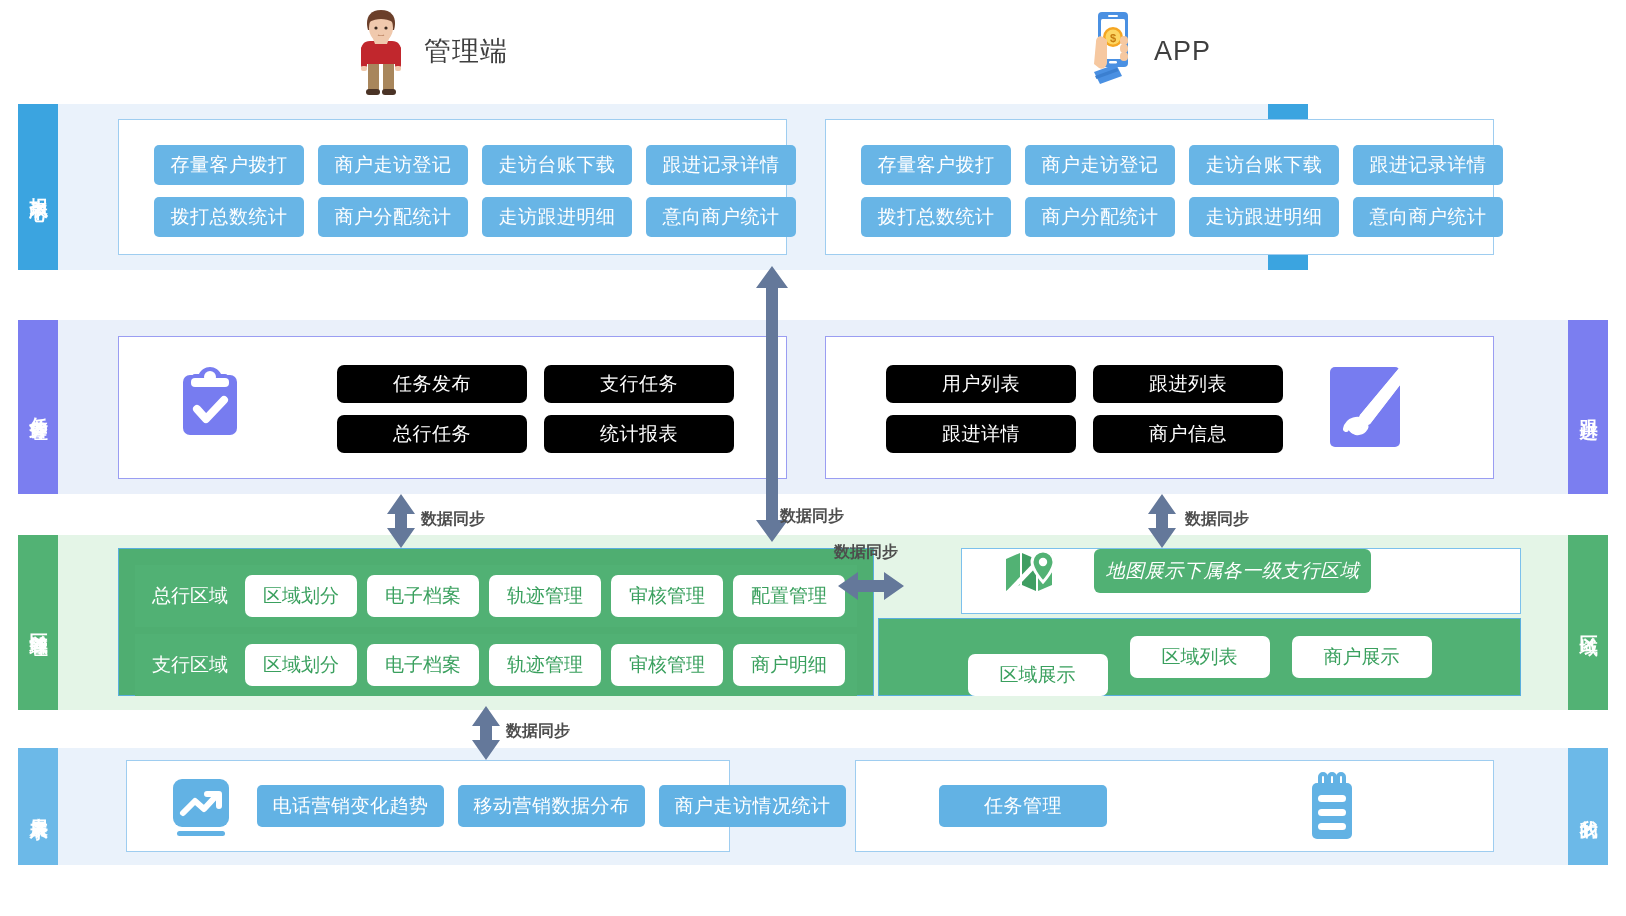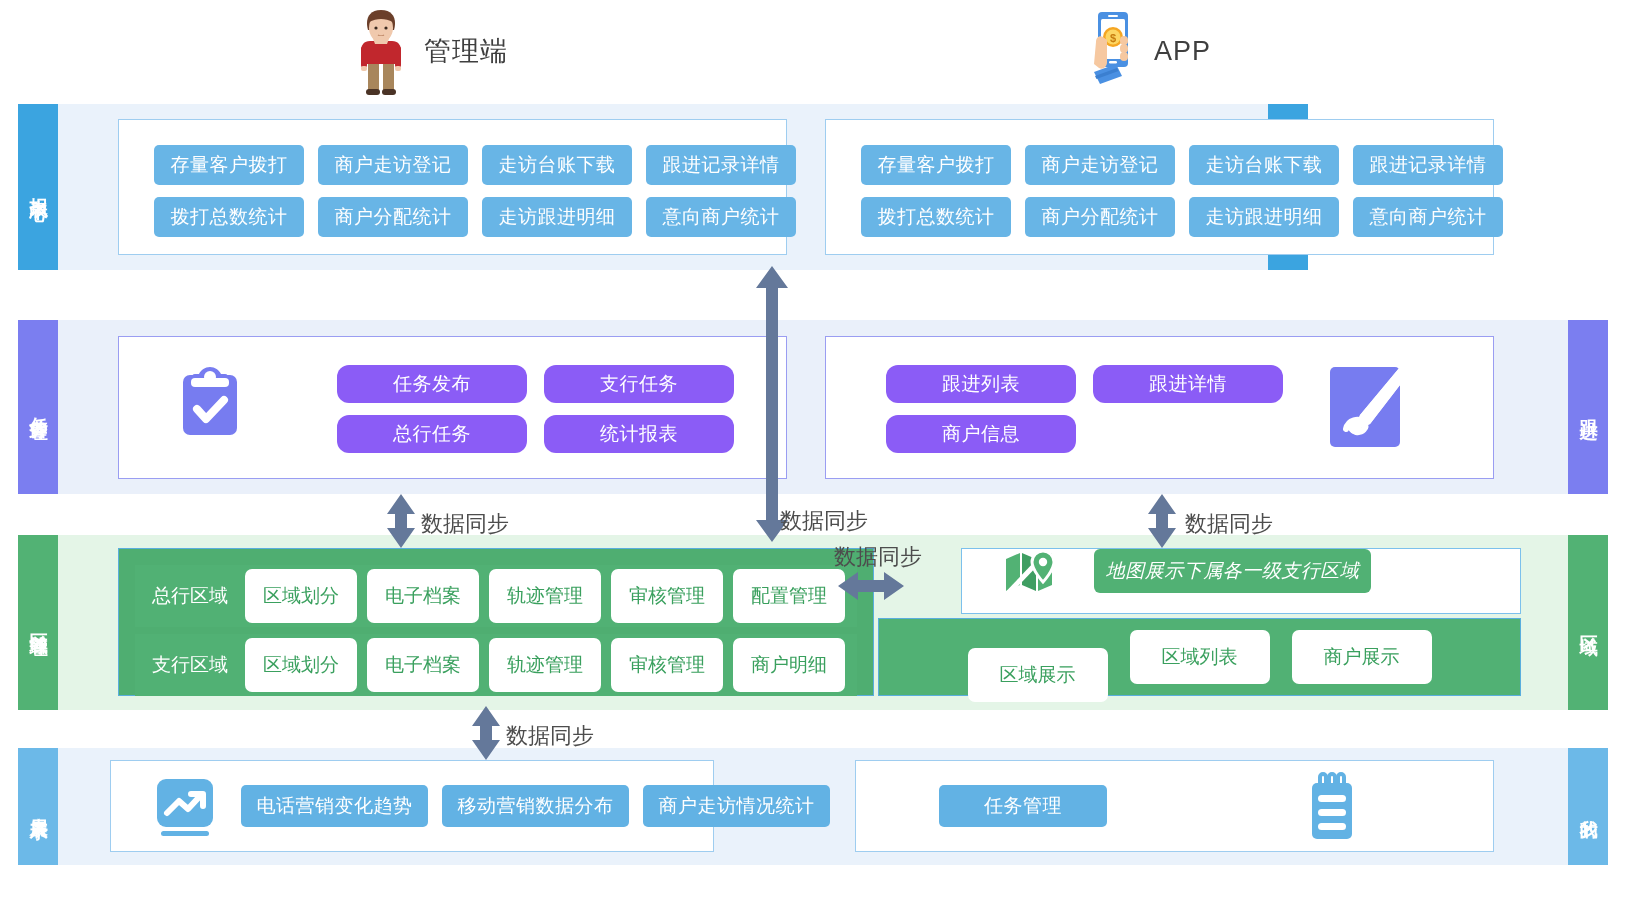--- a/index.html
+++ b/index.html
@@ -48,56 +48,56 @@
   }
   .panel.purple-b { border-color: #9a9df2; }
 
   
   .chip {
     display: flex; align-items: center; justify-content: center;
     color: #fff; font-size: 19px; letter-spacing: 0.5px;
     border-radius: 5px; white-space: nowrap;
   }
   .chip-blue   { background: #68b5e6; }
-  .chip-purple { background: #8b5cf6; border-radius: 12px; }
+  .chip-purple { background: #000000; border-radius: 7px; }
   .chip-blue-lg{ background: #62b2e4; border-radius: 5px; }
   .chip-green-solid { background: #51b174; border-radius: 6px; color:#fff; }
 
   .grid-4x2 { display: grid; grid-template-columns: repeat(4, 150px); grid-template-rows: 40px 40px; gap: 12px 14px; }
   .grid-2x2 { display: grid; grid-template-columns: repeat(2, 190px); grid-template-rows: 38px 38px; gap: 12px 17px; }
 
   
   .region-outer {
     position: absolute;
     border: 1px solid #59aedd;
     background: #4fae71;
     padding: 16px;
   }
   .region-row { display: flex; align-items: center; background: #51b174; height: 62px; }
   .region-row + .region-row { margin-top: 7px; }
   .region-row-label { color:#fff; font-size: 19px; width: 110px; text-align:center; flex:0 0 110px; }
   .region-chips { display:flex; gap: 10px; }
   .region-chip {
     background:#fff; color:#3aa05e; font-size:19px; border-radius:7px;
-    width: 112px; height: 54px; display:flex; align-items:center; justify-content:center; white-space:nowrap;
+    width: 112px; height: 42px; display:flex; align-items:center; justify-content:center; white-space:nowrap;
   }
 
   .map-panel {
     position:absolute; background:#fff; border:1px solid #7cc0ec;
     display:flex; align-items:flex-start;font-style:italic;
   }
   .app-region-band {
     position:absolute; background:#51b174; display:flex; align-items:center; justify-content:center; gap:22px;
     border:1px solid #59aedd;
   }
 
   
   .arrow-wrap { position: absolute; }
   .sync-label {
-    position:absolute; font-size:22px; font-weight:normal; color:#4d4d4d; white-space:nowrap;
+    position:absolute; font-size:16px; font-weight:bold; color:#4d4d4d; white-space:nowrap;
   }
 
   
   .icon-box { display:flex; align-items:center; justify-content:center; }
 </style>
 </head>
 <body>
 
 <div id="stage">
 
@@ -196,20 +196,21 @@
         <div class="grid-2x2" style="position:absolute; left:218px; top:28px;">
           <div class="chip chip-purple">任务发布</div>
           <div class="chip chip-purple">支行任务</div>
           <div class="chip chip-purple">总行任务</div>
           <div class="chip chip-purple">统计报表</div>
         </div>
       </div>
 
       <div class="panel purple-b" style="left:767px; top:16px; width:669px; height:143px;">
         <div class="grid-2x2" style="position:absolute; left:60px; top:28px;">
+          <div class="chip chip-purple">用户列表</div>
           <div class="chip chip-purple">跟进列表</div>
           <div class="chip chip-purple">跟进详情</div>
           <div class="chip chip-purple">商户信息</div>
         </div>
         <span class="icon-box" style="position:absolute; left:500px; top:26px;">
           <svg width="78" height="88" viewBox="0 0 78 88">
             <rect x="4" y="4" width="70" height="80" rx="5" fill="#777cf0"></rect>
             <path d="M74 4L34 52l-6 16 16-7L74 22z" fill="#ffffff"></path>
             <path d="M74 4L34 52l-6 16 16-7L74 22z" fill="#ffffff"></path>
             <path d="M24 68c4-8 12-6 12-1s-9 6-12 1z" fill="#ffffff"></path>
@@ -269,21 +270,21 @@
       </div>
 
     </div>
     <div class="band-tab">区域</div>
   </div>
 
   <div class="band band-blue2" style="left:18px; top:748px; width:1590px; height:117px;">
     <div class="band-tab">大屏展示</div>
     <div class="band-body">
 
-      <div class="panel" style="left:52px; top:12px; width:604px; height:92px;">
+      <div class="panel" style="left:68px; top:12px; width:604px; height:92px;">
         <span class="icon-box" style="position:absolute; left:42px; top:16px;">
           <svg width="64" height="62" viewBox="0 0 64 62">
             <rect x="4" y="2" width="56" height="48" rx="9" fill="#62b2e4"></rect>
             <path d="M14 36l12-12 9 8 13-14" stroke="#ffffff" stroke-width="6" fill="none" stroke-linecap="round" stroke-linejoin="round"></path>
             <path d="M38 17h12v12" stroke="#ffffff" stroke-width="6" fill="none" stroke-linecap="round" stroke-linejoin="round"></path>
             <rect x="8" y="54" width="48" height="5" rx="2.5" fill="#62b2e4"></rect>
           </svg>
         </span>
         <div style="position:absolute; left:130px; top:24px; display:flex; gap:14px;">
           <div class="chip chip-blue-lg" style="width:187px; height:42px;">电话营销变化趋势</div>

